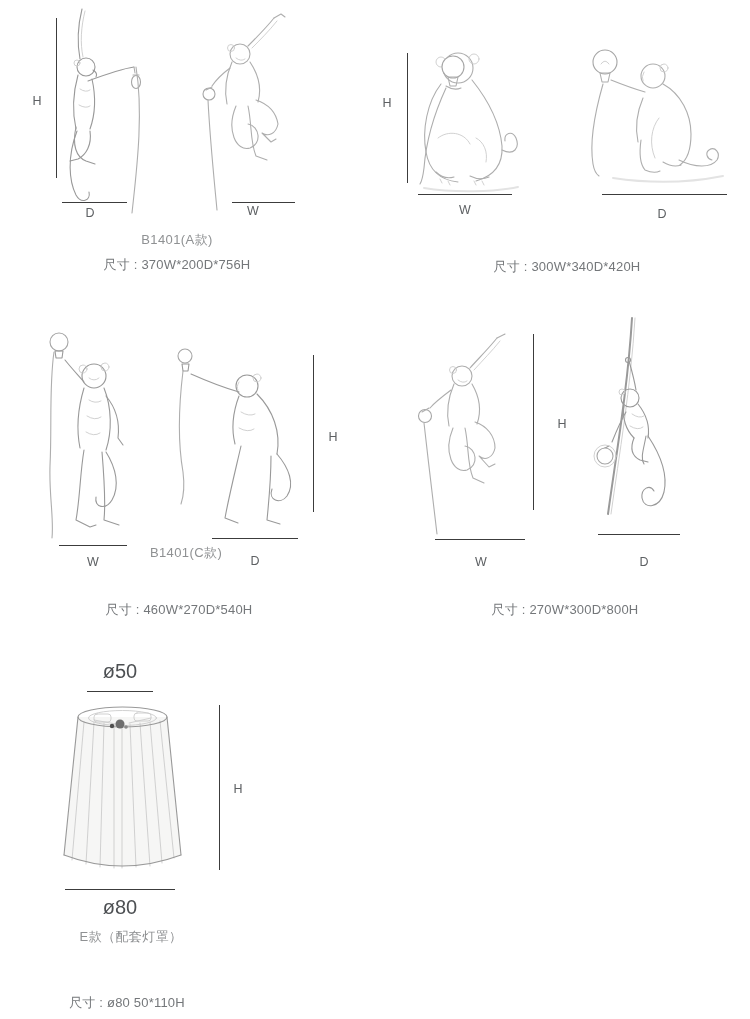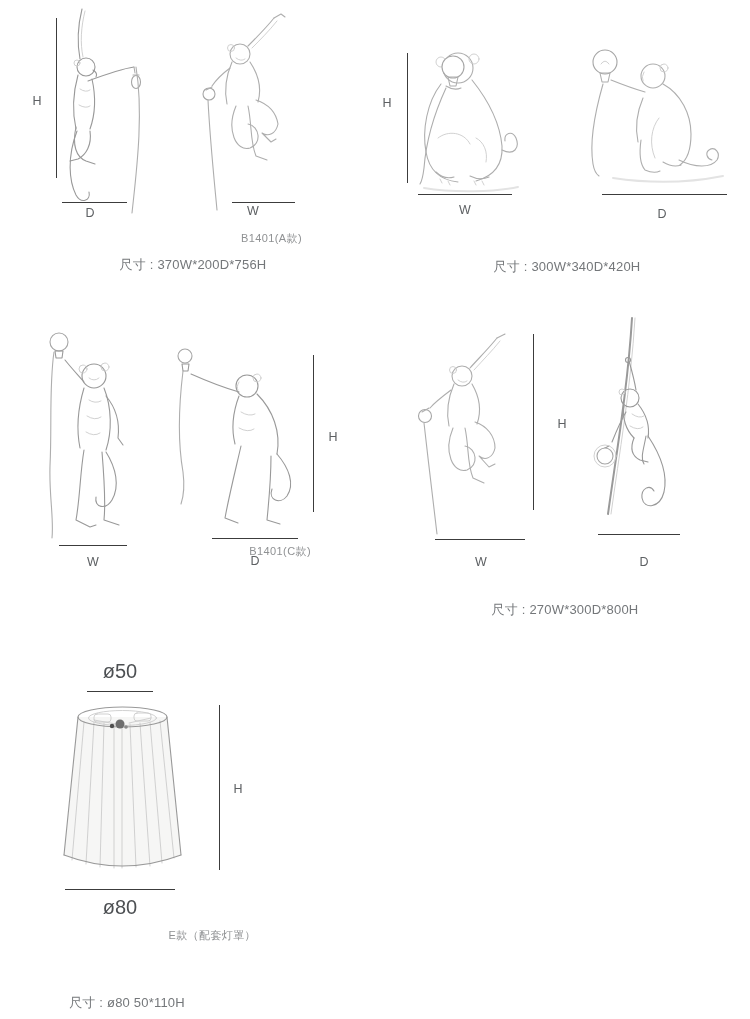--- a/index.html
+++ b/index.html
@@ -1,21 +1,21 @@
 <!DOCTYPE html>
 <html><head>
 <meta charset="utf-8">
 <style>
   html,body{margin:0;padding:0;background:#fff;}
   .canvas{position:relative;width:750px;height:1019px;background:#ffffff;
           font-family:"Liberation Sans",sans-serif;overflow:hidden;}
   .vline{position:absolute;width:1px;background:#3c3c3c;}
   .hline{position:absolute;height:1px;background:#3c3c3c;}
   .dlabel{position:absolute;width:20px;text-align:center;font-size:12.5px;color:#5d6063;}
-  .title{position:absolute;width:250px;text-align:right;font-size:11px;color:#8f9193;letter-spacing:.4px;}
+  .title{position:absolute;width:250px;text-align:center;font-size:13px;color:#8f9193;letter-spacing:.4px;}
   .size{position:absolute;width:250px;text-align:center;font-size:13px;color:#74777a;letter-spacing:.2px;}
   .dia{position:absolute;text-align:center;font-size:20px;color:#4d5053;}
   .art{position:absolute;overflow:visible;}
   .sk{fill:none;stroke:#aeaeae;stroke-width:1.1;stroke-linecap:round;stroke-linejoin:round;}
   .skd{fill:none;stroke:#999999;stroke-width:1.1;stroke-linecap:round;stroke-linejoin:round;}
   .sk2{fill:none;stroke:#cccccc;stroke-width:0.9;stroke-linecap:round;}
   .bulb{fill:#ffffff;stroke:#a6a6a6;stroke-width:1.1;}
   .ground{fill:none;stroke:#e3e3e3;stroke-width:2;stroke-linecap:round;}
 </style>
 </head>
@@ -60,21 +60,21 @@
     <path class="sk" d="M36,96 C26,120 36,142 50,138 C62,134 60,116 48,114"></path>
   </svg>
 
   <div class="vline" style="left:56px;top:18px;height:160px"></div>
   <div class="dlabel" style="left:27px;top:94px">H</div>
   <div class="hline" style="left:62px;top:202px;width:65px"></div>
   <div class="dlabel" style="left:80px;top:206px">D</div>
   <div class="hline" style="left:232px;top:202px;width:63px"></div>
   <div class="dlabel" style="left:243px;top:204px">W</div>
   <div class="title" style="left:52px;top:231px">B1401(A款)</div>
-  <div class="size" style="left:68px;top:256px">尺寸 : 370W*200D*756H</div>
+  <div class="size" style="left:52px;top:256px">尺寸 : 370W*200D*756H</div>
 
   <svg class="art" style="left:410px;top:42px;width:120px;height:152px" viewBox="0 0 120 152">
     <circle class="sk" cx="48" cy="26" r="15"></circle>
     <circle class="sk2" cx="31" cy="20" r="5"></circle>
     <circle class="sk2" cx="64" cy="17" r="5"></circle>
     <circle class="bulb" cx="43" cy="25" r="11"></circle>
     <path class="sk" d="M38,35 h10 l-2,9 h-6 z"></path>
     <path class="sk" d="M36,44 q8,5 15,2"></path>
     <path class="sk" d="M31,42 C17,60 12,88 16,110 C19,128 30,138 48,140"></path>
     <path class="sk" d="M62,38 C78,58 90,82 92,104 C93,122 84,134 66,139"></path>
@@ -147,20 +147,21 @@
     <path class="sk" d="M8,37 C4,70 2,104 8,138 C10,154 8,164 6,170"></path>
   </svg>
 
   <div class="hline" style="left:59px;top:545px;width:68px"></div>
   <div class="dlabel" style="left:83px;top:555px">W</div>
   <div class="hline" style="left:212px;top:538px;width:86px"></div>
   <div class="dlabel" style="left:245px;top:554px">D</div>
   <div class="vline" style="left:313px;top:355px;height:157px"></div>
   <div class="dlabel" style="left:323px;top:430px">H</div>
   <div class="title" style="left:61px;top:544px">B1401(C款)</div>
+  <div class="size" style="left:54px;top:601px">尺寸 : 460W*270D*540H</div>
 
   <svg class="art" style="left:415px;top:328px;width:120px;height:212px" viewBox="0 0 120 212">
     <path class="sk" d="M82,10 l8,-4"></path>
     <path class="sk" d="M82,10 C74,20 64,30 55,40"></path>
     <path class="sk2" d="M85,13 C77,23 68,32 59,42"></path>
     <circle class="sk" cx="47" cy="48" r="10"></circle>
     <circle class="sk2" cx="38" cy="42" r="3.5"></circle>
     <path class="sk2" d="M43,52 q5,4 9,1"></path>
     <path class="sk" d="M57,56 C64,68 67,82 62,96"></path>
     <path class="sk" d="M39,56 C33,70 31,84 34,98"></path>

